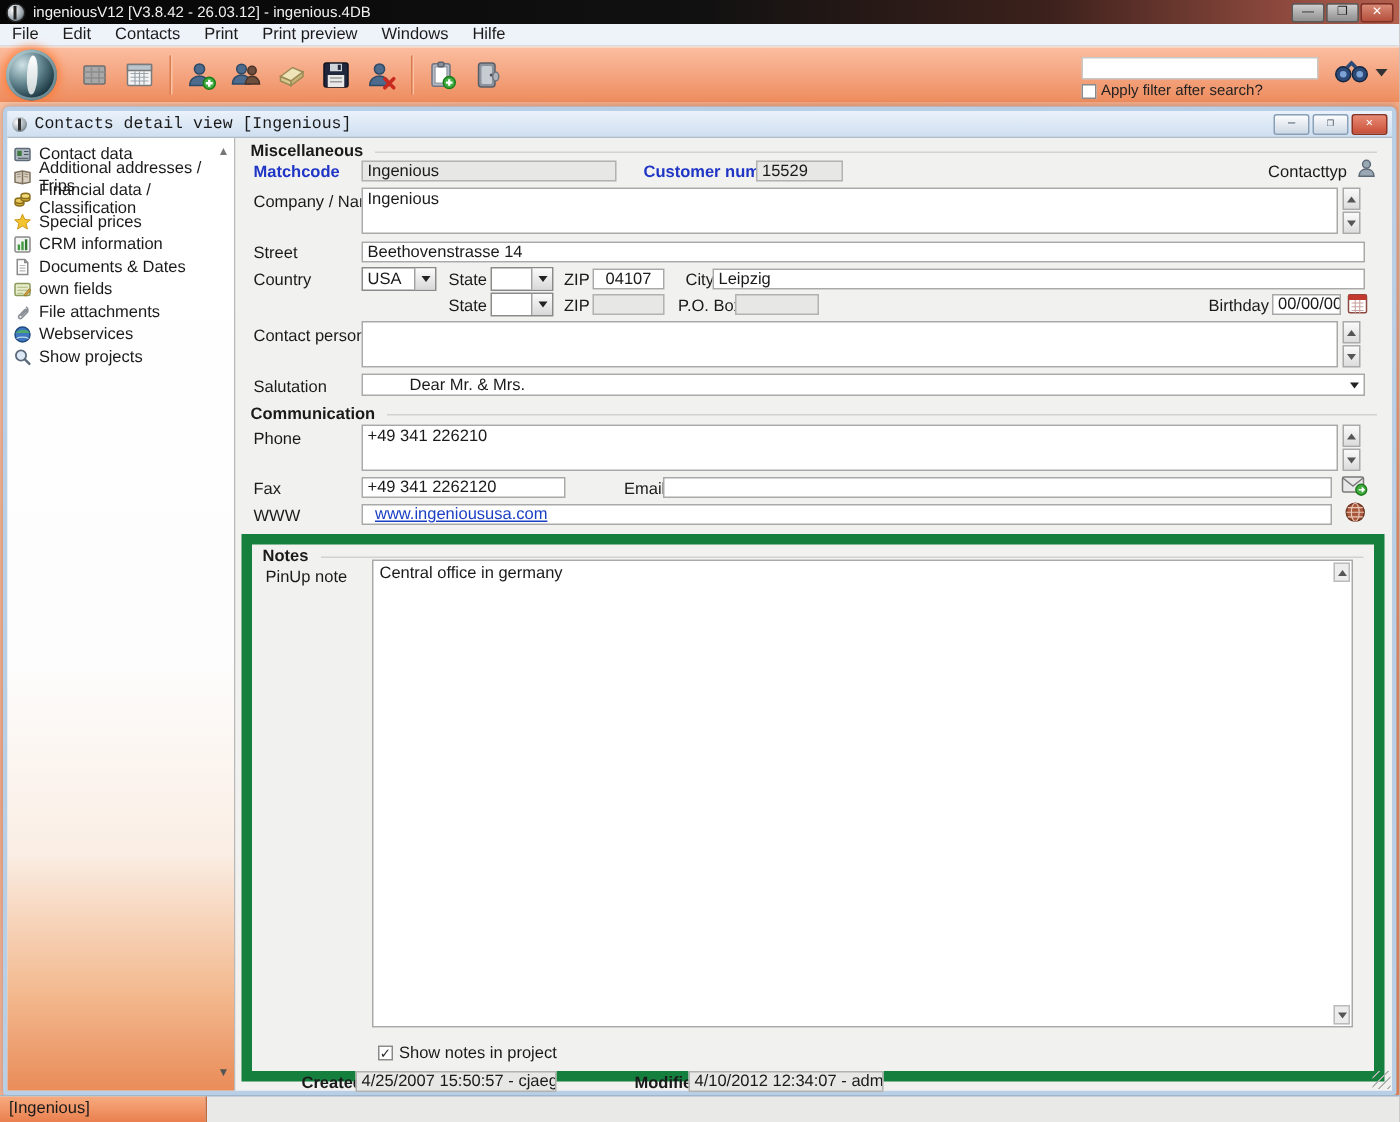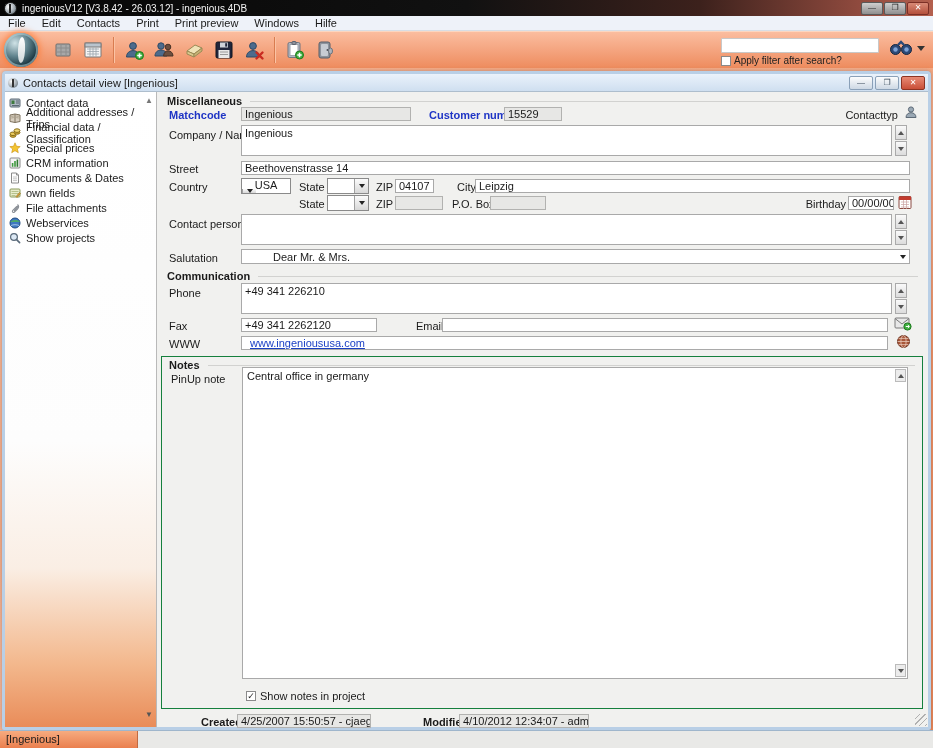--- a/index.html
+++ b/index.html
@@ -51,21 +51,21 @@
     background:
      radial-gradient(ellipse 420px 300px at 12% 95%,rgba(255,255,255,.35),rgba(255,255,255,0) 60%),
      radial-gradient(ellipse 500px 380px at 90% 10%,rgba(255,240,230,.3),rgba(255,255,255,0) 60%),
      linear-gradient(135deg,#fbc1a2 0%,#f5a075 45%,#ec8655 100%);}
 
   
   .mdi{position:absolute;left:2px;top:3px;width:929px;height:659px;box-sizing:border-box;
     border:3px solid #b9cfe6;border-radius:4px 4px 2px 2px;background:#f1f1ef;
     box-shadow:0 0 4px rgba(60,60,80,.35);display:flex;flex-direction:column;}
   .mdi-title{height:17px;background:linear-gradient(#eaf2fb,#cfdff0);display:flex;align-items:center;
-    font-size:11px;border-bottom:1px solid #aebecd;flex:0 0 auto;}
+    font-size:11px;border-bottom:1px solid #aebecd;flex:0 0 auto;font-family:Liberation Mono, monospace;}
   .mdi-ico{width:10px;height:10px;border-radius:50%;margin:0 5px 0 3px;
     background:radial-gradient(circle at 35% 35%,#fff,#9aa4ac 60%,#3a4448);position:relative;}
   .mdi-ico::after{content:"";position:absolute;left:4px;top:1px;width:2px;height:8px;background:#333;}
   .mdi-btns{margin-left:auto;display:flex;gap:2px;padding-right:3px;}
   .mdi-btn{width:22px;height:12px;border:1px solid #8aa0b8;border-radius:2px;
     background:linear-gradient(#fdfdfd,#cdd8e4);display:flex;align-items:center;justify-content:center;
     font-size:8px;line-height:1;color:#345;}
   .mdi-btn.close{background:linear-gradient(#e88a74,#c94f38);border-color:#8d3322;color:#fff;}
   .mdi-body{flex:1;display:flex;min-height:0;}
 
@@ -92,21 +92,21 @@
   .spinbtn{height:13px;border:1px solid #aaa;background:linear-gradient(#fafafa,#dcdcdc);
     display:flex;align-items:center;justify-content:center;}
   .tri-up{width:0;height:0;border-left:3px solid transparent;border-right:3px solid transparent;border-bottom:4px solid #555;}
   .tri-dn{width:0;height:0;border-left:3px solid transparent;border-right:3px solid transparent;border-top:4px solid #555;}
   .combo{position:absolute;box-sizing:border-box;background:#fff;border:1px solid #8a8a8a;display:flex;align-items:center;}
   .combo .cval{flex:1;padding:0 3px;overflow:hidden;white-space:nowrap;}
   .combo .cbtn{width:13px;align-self:stretch;background:linear-gradient(#fbfbfb,#d8d8d8);
     border-left:1px solid #a0a0a0;display:flex;align-items:center;justify-content:center;}
   .combo .cbtn .tri-dn{border-top-color:#222;}
   .link{color:#1a3fc4;text-decoration:underline;}
-  .notesbox{position:absolute;border:1px solid #15803d;background:#f1f1ef;}
+  .notesbox{position:absolute;border:7px solid #15803d;background:#f1f1ef;}
   .ta-arrows{position:absolute;right:1px;top:1px;bottom:1px;width:11px;display:flex;flex-direction:column;justify-content:space-between;}
   .ta-arrows .spinbtn{height:11px;border:1px solid #bbb;background:#ececec;}
   .grip{position:absolute;right:1px;bottom:1px;width:12px;height:12px;
     background:repeating-linear-gradient(135deg,transparent 0 3px,#b0b0b0 3px 4px);}
 
   
   .statusbar{position:absolute;left:0;top:730px;width:933px;height:18px;background:#e9e9e7;
     border-top:1px solid #9fb6cc;box-sizing:border-box;display:flex;}
   .st-tab{width:138px;height:100%;box-sizing:border-box;padding:2px 6px 0;font-size:11px;color:#1a1a1a;
     background:linear-gradient(#f6ab7f,#ea7f4e);border-right:1px solid #c06a42;}
@@ -366,35 +366,35 @@
               </span>
             <span class="spinbtn">
                 <span class="tri-dn"></span>
               </span>
           </div>
 
           <div class="lbl" style="left:12px;top:71px;">Street</div>
           <div class="fld" style="left:84px;top:69px;right:18px;height:14px;">Beethovenstrasse 14</div>
 
           <div class="lbl" style="left:12px;top:89px;">Country</div>
-          <div class="combo" style="left:84px;top:86px;width:50px;height:16px;flex-direction:column;">
+          <div class="combo" style="left:84px;top:86px;width:50px;height:16px;">
             <span class="cval">USA</span>
             <span class="cbtn">
                 <span class="tri-dn"></span>
               </span>
           </div>
           <div class="lbl" style="left:142px;top:89px;">State</div>
           <div class="combo" style="left:170px;top:86px;width:42px;height:16px;">
             <span class="cval"></span>
             <span class="cbtn">
                 <span class="tri-dn"></span>
               </span>
           </div>
           <div class="lbl" style="left:219px;top:89px;">ZIP</div>
-          <div class="fld" style="left:238px;top:87px;width:39px;height:14px;">04107</div>
+          <div class="fld" style="left:238px;top:87px;width:48px;height:14px;text-align:center;">04107</div>
           <div class="lbl" style="left:300px;top:89px;">City</div>
           <div class="fld" style="left:318px;top:87px;right:18px;height:14px;">Leipzig</div>
 
           <div class="lbl" style="left:142px;top:106px;">State</div>
           <div class="combo" style="left:170px;top:103px;width:42px;height:16px;">
             <span class="cval"></span>
             <span class="cbtn">
                 <span class="tri-dn"></span>
               </span>
           </div>

